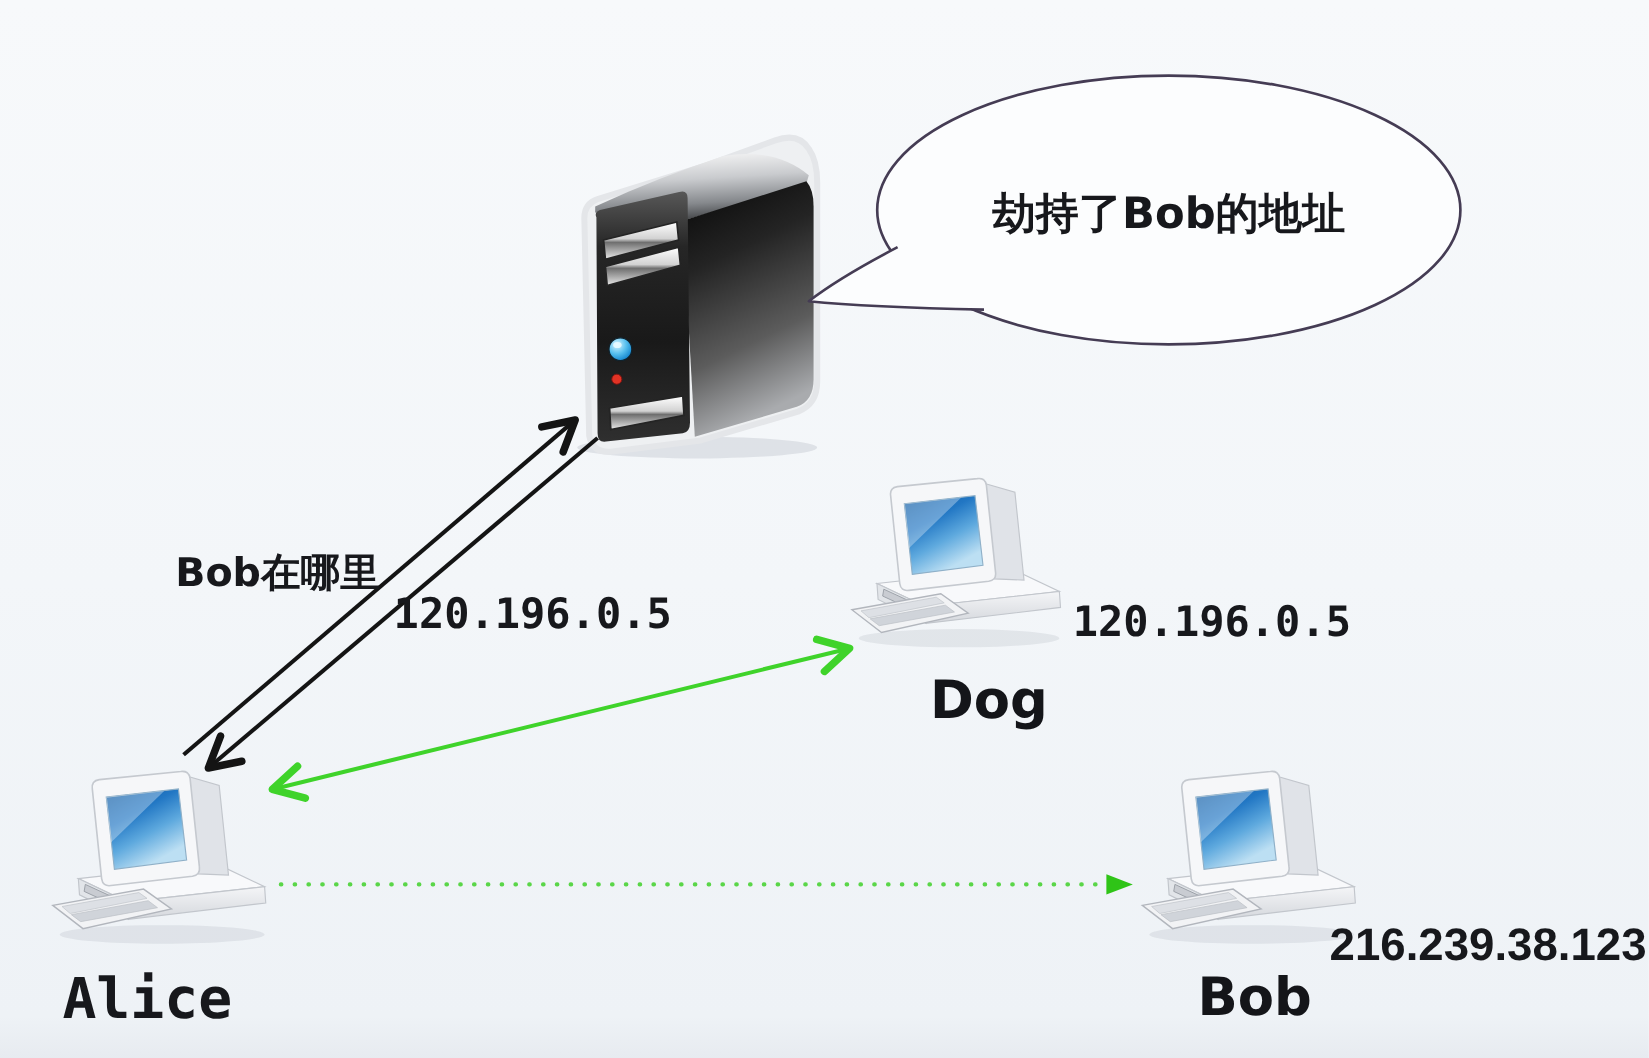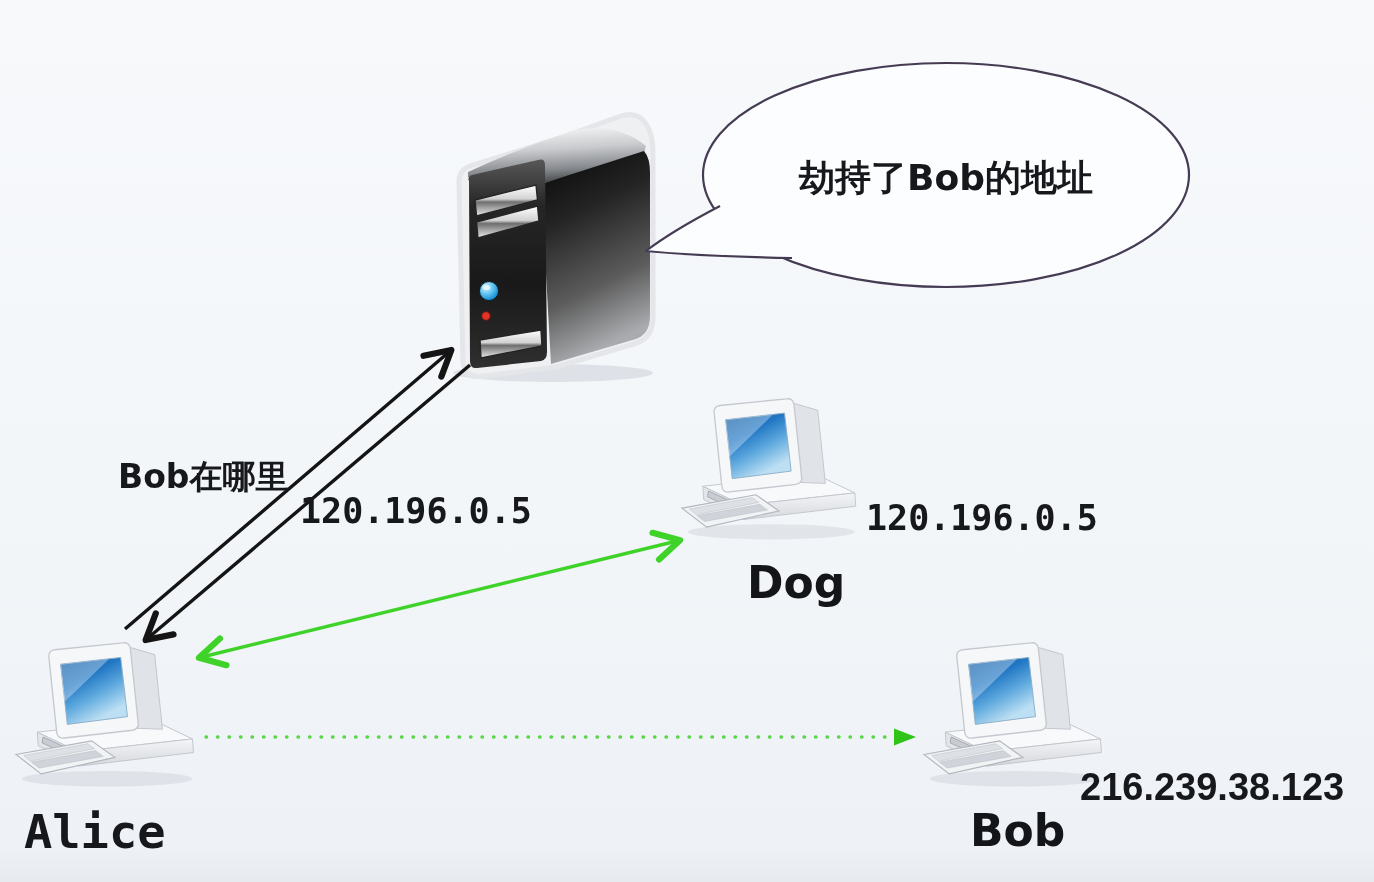--- a/index.html
+++ b/index.html
@@ -1,21 +1,21 @@
 <!DOCTYPE html>
 <html><head>
 <meta charset="utf-8">
 <style>
   html,body{margin:0;padding:0;}
   body{
     width:1374px;height:882px;overflow:hidden;
     background:linear-gradient(180deg,#f7f9fb 0%,#f3f6f9 55%,#eef2f6 96%,#e7ebf0 100%);
     font-family:"DejaVu Sans","Liberation Sans",sans-serif;
   }
-  .stage{position:relative;width:1232px;height:882px;}
+  .stage{position:relative;width:1232px;height:882px;padding-left:28px;}
   svg{display:block;}
   text{user-select:none;}
   .mono{font-family:"DejaVu Sans Mono","Liberation Mono",monospace;font-weight:bold;fill:#17181c;}
   .namelbl{font-family:"DejaVu Sans","Liberation Sans",sans-serif;font-weight:bold;fill:#141519;}
   .cjk{font-family:"DejaVu Sans","Liberation Sans",sans-serif;font-weight:600;fill:#17181c;}
   .bobip{font-family:"Liberation Sans","DejaVu Sans",sans-serif;font-weight:600;fill:#17181c;}
 </style>
 </head>
 <body>
 

